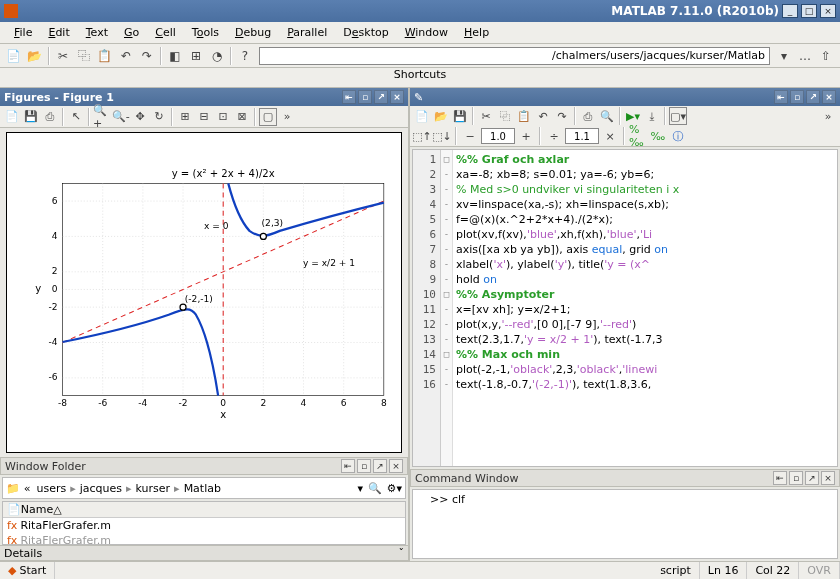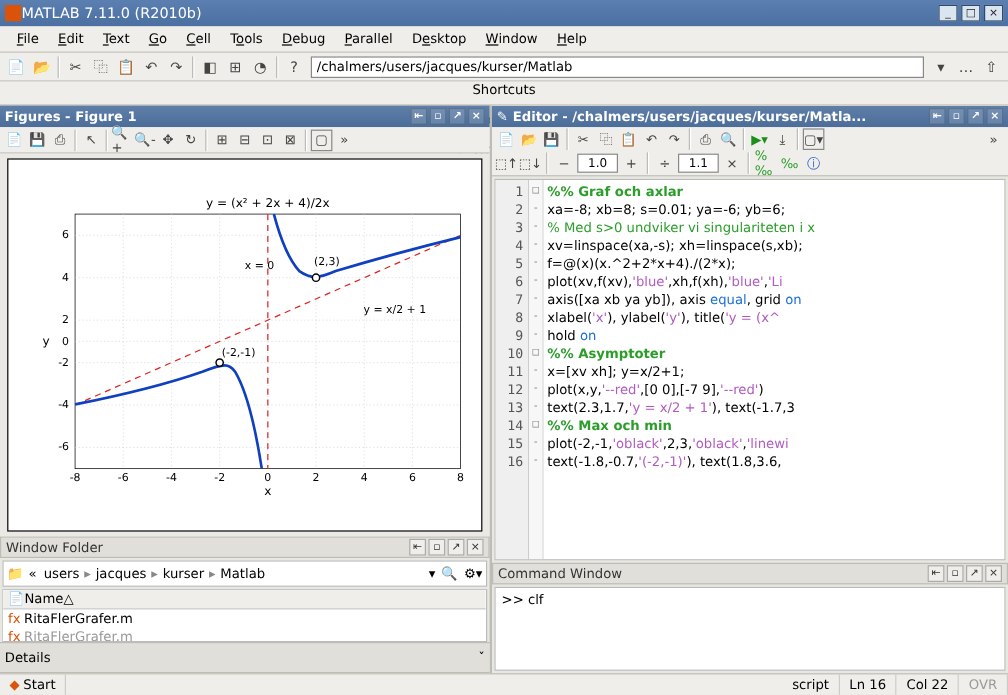--- a/index.html
+++ b/index.html
@@ -1,26 +1,26 @@
 <!DOCTYPE html>
 <html><head>
 <meta charset="utf-8">
 <style>
 * { box-sizing: border-box; margin: 0; padding: 0; font-family: "DejaVu Sans", Arial, sans-serif; }
 body { background: #e8e8e3; font-size: 11px; width: 840px; height: 579px; overflow: hidden; }
 .titlebar { height: 22px; background: linear-gradient(#5a7fb0,#4a6fa0); display:flex; align-items:center; padding:0 4px; color:#fff; }
-.titlebar .title { flex:1; text-align:left; font-weight:normal; font-size:12px; }
+.titlebar .title { flex:1; text-align:right; font-weight:bold; font-size:12px; }
 .titlebar .btn { width:16px; height:14px; margin-left:3px; border:1px solid #2a4a70; background:#dbe5ef; display:flex;align-items:center;justify-content:center; font-size:9px; color:#222; }
 .menubar { height:22px; background:#efeeea; display:flex; align-items:center; padding:2px 6px; border-bottom:1px solid #bdbdb5; }
 .menubar span { padding:2px 8px; cursor:default; }
 .menubar span u { text-decoration: underline; }
 .toolbar { height:24px; background:#efeeea; display:flex; align-items:center; padding:1px 4px; border-bottom:1px solid #bdbdb5; gap:1px; }
 .tbtn { width:20px; height:20px; display:flex; align-items:center; justify-content:center; font-size:12px; color:#444; }
 .tsep { width:2px; height:18px; border-left:1px solid #bbb; border-right:1px solid #fff; margin:0 2px; }
-.pathbox { flex:1; height:18px; background:#fff; border:1px solid #888; padding:1px 4px; font-size:11px; margin:0 3px; }
+.pathbox { flex:1; height:18px; background:#fff; border:1px solid #888; padding:1px 4px; font-size:11px; margin:0 3px;text-align:right; }
 .shortcuts { height:20px; background:#efeeea; border-bottom:1px solid #bdbdb5; display:flex; align-items:center; padding:0 6px; gap:12px; font-size:11px;flex-direction:column; }
 .shortcuts .lk { display:flex; align-items:center; gap:3px; }
 .main { display:flex; height: calc(579px - 22px - 22px - 24px - 20px - 18px); }
 .left { width:410px; display:flex; flex-direction:column; border-right:2px solid #bdbdb5; }
 .right { flex:1; display:flex; flex-direction:column; }
 .panel-header { height:18px; background:linear-gradient(#5f7fa8,#4b6d99); color:#fff; display:flex; align-items:center; padding:0 4px; font-size:11px; font-weight:bold; }
 .panel-header.light { background:#e0dfda; color:#333; border:1px solid #bdbdb5; font-weight:normal; }
 .panel-header .sp { flex:1; }
 .panel-header .pbtn { width:14px; height:14px; margin-left:2px; display:flex; align-items:center; justify-content:center; font-size:9px; background:rgba(255,255,255,0.15); border:1px solid rgba(0,0,0,0.2); color:#fff; }
 .panel-header.light .pbtn { background:#efeeea; border:1px solid #aaa; color:#333; }
@@ -28,21 +28,21 @@
 .small-tbtn { width:18px; height:18px; display:flex; align-items:center; justify-content:center; font-size:11px; color:#444; }
 .figure-area { flex:1; background:#eae9e5; position:relative; padding:4px 6px; overflow:hidden; height:260px; }
 svg.plot { width:100%; height:100%; background:#fff; border:1px solid #000; }
 .current-folder { display:flex; flex-direction:column; }
 .cf-path { height:22px; display:flex; align-items:center; background:#fff; border:1px solid #bbb; margin:2px; padding:0 3px; gap:2px; font-size:11px;}
 .cf-path .seg { padding:0 2px; }
 .cf-path .arrow { color:#888; }
 .cf-list { height:44px; background:#fff; border:1px solid #bbb; margin:0 2px; overflow:auto; font-size:11px; }
 .cf-list .hdr { height:16px; background:#efeeea; border-bottom:1px solid #ccc; padding:0 4px; display:flex; align-items:center; }
 .cf-list .row { height:15px; display:flex; align-items:center; padding:0 4px; gap:3px; }
-.details-head { height:26px; background:#e0dfda; border-top:1px solid #bdbdb5; border-bottom:1px solid #bdbdb5; padding:0 4px; font-size:11px; display:flex; align-items:center;text-align:right; }
+.details-head { height:16px; background:#e0dfda; border-top:1px solid #bdbdb5; border-bottom:1px solid #bdbdb5; padding:0 4px; font-size:11px; display:flex; align-items:center;text-align:right; }
 .editor-toolbar { background:#efeeea; border-bottom:1px solid #bdbdb5; display:flex; align-items:center; padding:1px 3px; gap:1px; flex-wrap:wrap; }
 .editor-toolbar .row2 { width:100%; display:flex; align-items:center; gap:2px; padding-top:1px; }
 .numbox { width:34px; height:16px; border:1px solid #888; background:#fff; text-align:center; font-size:10px; padding:0 2px; }
 .code-area { flex:1; display:flex; background:#fff; border:1px solid #bbb; margin:2px; overflow:hidden; }
 .gutter { width:28px; background:#efefef; border-right:1px solid #ccc; text-align:right; padding:2px 4px 2px 0; font-family:monospace; font-size:11px; color:#555; line-height:15px; }
 .fold { width:12px; background:#f7f7f7; border-right:1px solid #ddd; font-family:monospace; font-size:9px; color:#888; line-height:15px; text-align:center; padding-top:2px;}
 .code { flex:1; padding:2px 3px; font-family:monospace; font-size:11px; line-height:15px; white-space:pre; overflow:hidden; }
 .c-com { color:#2a9d2a; }
 .c-sec { color:#2a9d2a; font-weight:bold; }
 .c-str { color:#b05bc0; }
@@ -244,21 +244,20 @@
           <span style="flex:1"></span>
           <span>ˇ</span>
       </div>
     </div>
   </div>
 
   <div class="right">
 
     <div class="panel-header">
       <span style="margin-right:4px">✎</span>
-      <span>Editor - /chalmers/users/jacques/kurser/Matla...</span>
       <span class="sp"></span>
       <div class="pbtn">⇤</div>
       <div class="pbtn">▫</div>
       <div class="pbtn">↗</div>
       <div class="pbtn">×</div>
     </div>
     <div class="editor-toolbar">
       <div class="small-tbtn">📄</div>
       <div class="small-tbtn">📂</div>
       <div class="small-tbtn">💾</div>
@@ -303,21 +302,21 @@
 
     <div class="panel-header light">
       <span>Command Window</span>
       <span class="sp"></span>
       <div class="pbtn">⇤</div>
       <div class="pbtn">▫</div>
       <div class="pbtn">↗</div>
       <div class="pbtn">×</div>
     </div>
     <div class="cmdwin">
-      <div><span style="">&gt;&gt; clf</span></div>
+      <div><span style="margin-left:12px">&gt;&gt; clf</span></div>
     </div>
   </div>
 </div>
 
 <div class="statusbar">
   <div class="seg start">
       <span class="mlogo">◆</span>
       <span style="">Start</span>
     </div>
   <div class="fill"></div>

